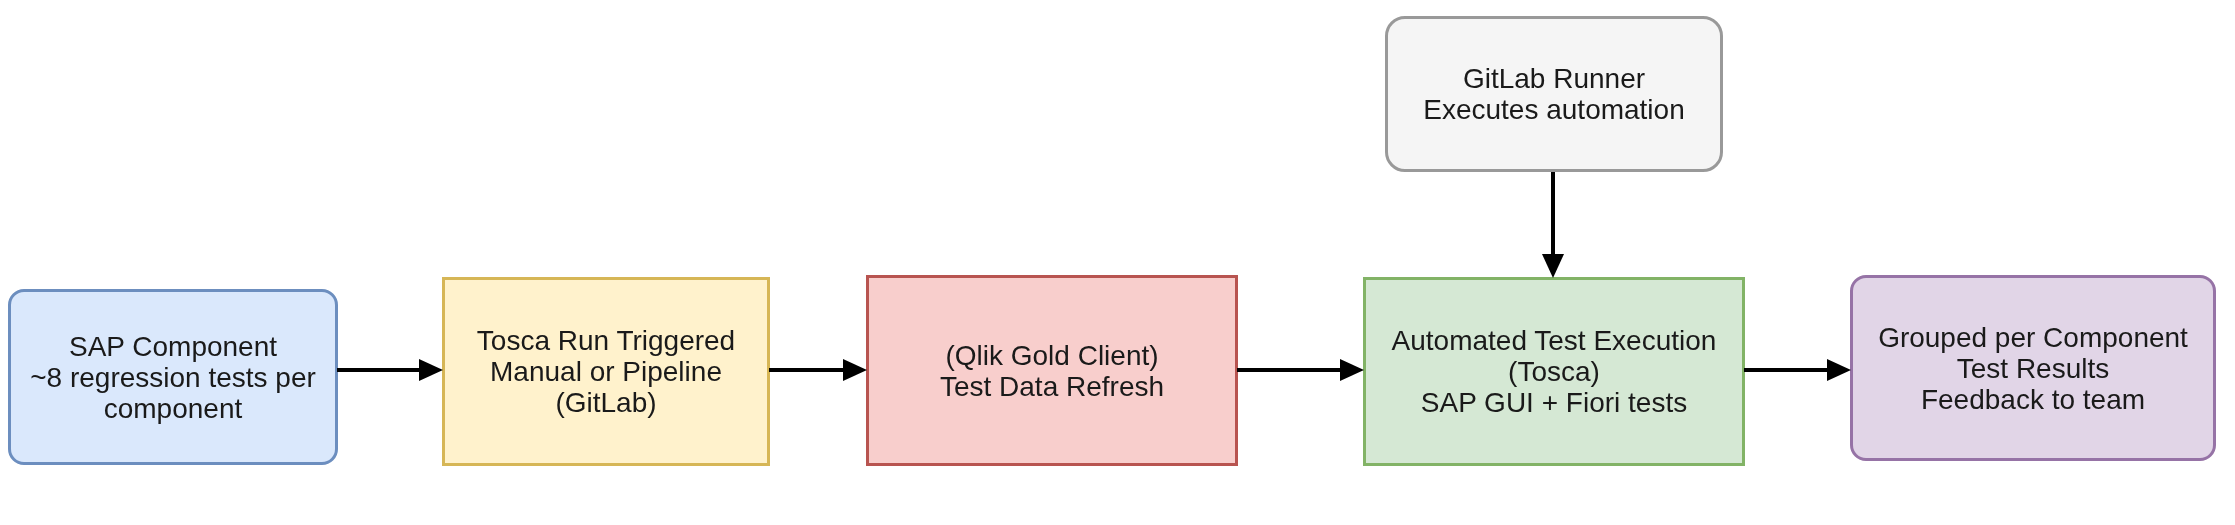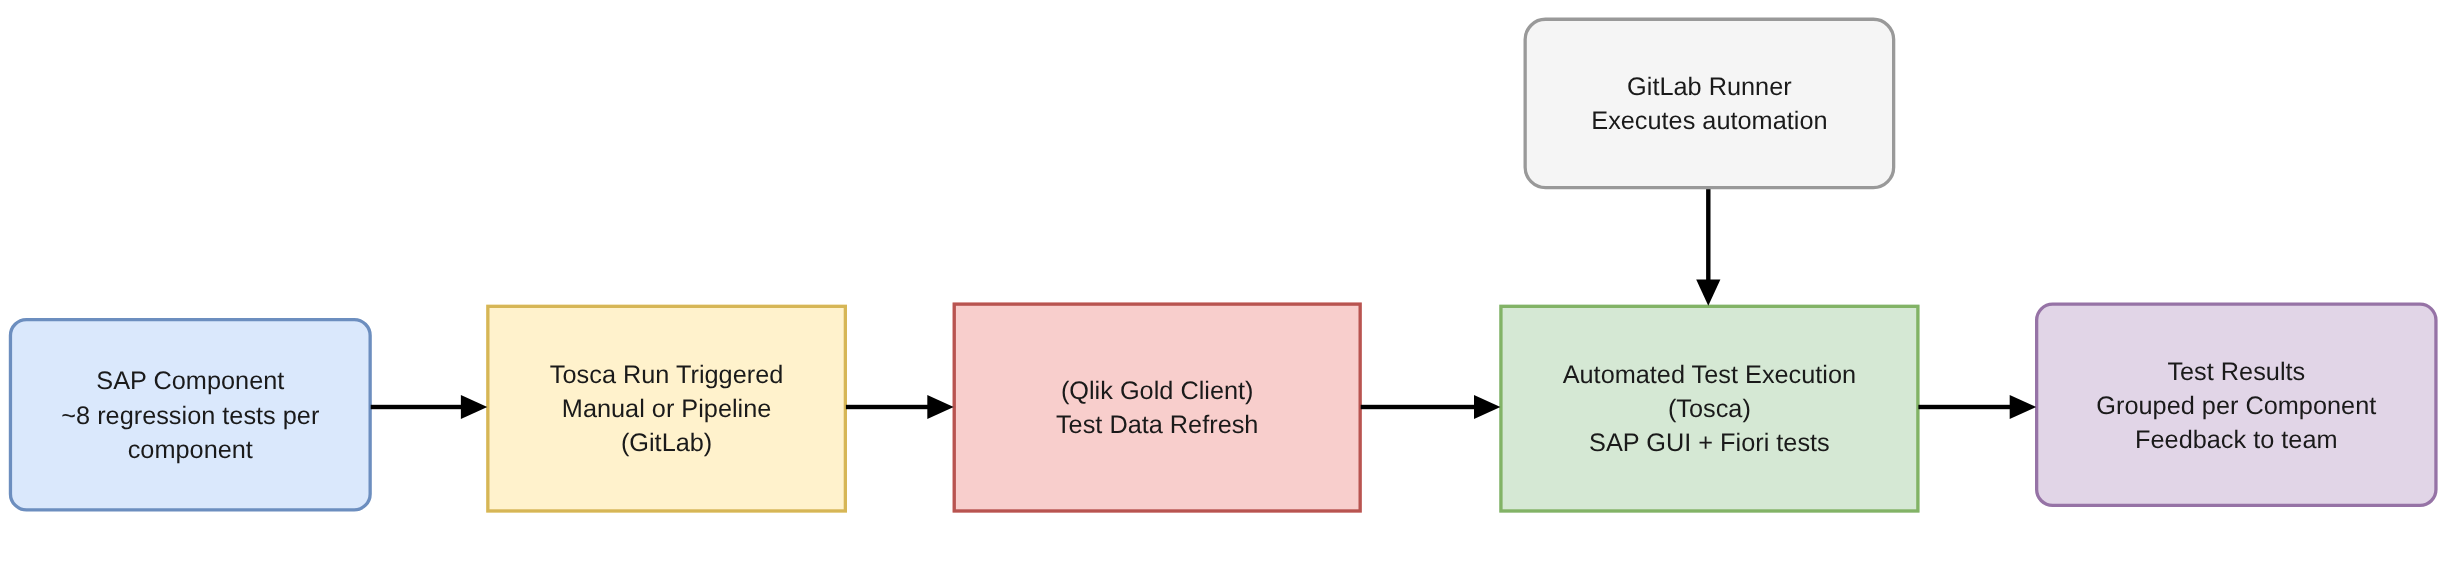--- a/index.html
+++ b/index.html
@@ -15,21 +15,21 @@
     box-sizing:border-box;
     border:3px solid #000;
     display:flex;
     align-items:center;
     justify-content:center;
     text-align:center;
   }
   .node.rounded{border-radius:16px;}
   .node.rounded-sm{border-radius:20px;}
   .label{
-    font-size:23px;
+    font-size:28px;
     line-height:31px;
     white-space:nowrap;
   }
   
   .arrow-h{position:absolute;height:30px;}
   .arrow-h .shaft{
     position:absolute;left:0;right:16px;top:13px;height:4px;
     background:var(--arrow-color,#000);
   }
   .arrow-h .head{
@@ -89,22 +89,22 @@
   <div class="node" style="left: 1363px; top: 277px; width: 382px; height: 189px; background-color: rgb(213, 232, 212); border-color: rgb(130, 179, 102); text-align: center;">
     <div class="label">
       <div>Automated Test Execution</div>
       <div>(Tosca)</div>
       <div>SAP GUI + Fiori tests</div>
     </div>
   </div>
 
   <div class="node rounded" style="left: 1850px; top: 275px; width: 366px; height: 186px; background-color: rgb(225, 213, 231); border-color: rgb(150, 115, 166);">
     <div class="label">
+      <div>Grouped per Component</div>
       <div>Test Results</div>
-      <div>Grouped per Component</div>
       <div>Feedback to team</div>
     </div>
   </div>
 
   <div class="arrow-h" style="left:337px;top:355px;width:106px;">
     <i class="shaft"></i>
     <i class="head"></i>
   </div>
 
   <div class="arrow-h" style="left:769px;top:355px;width:98px;">

